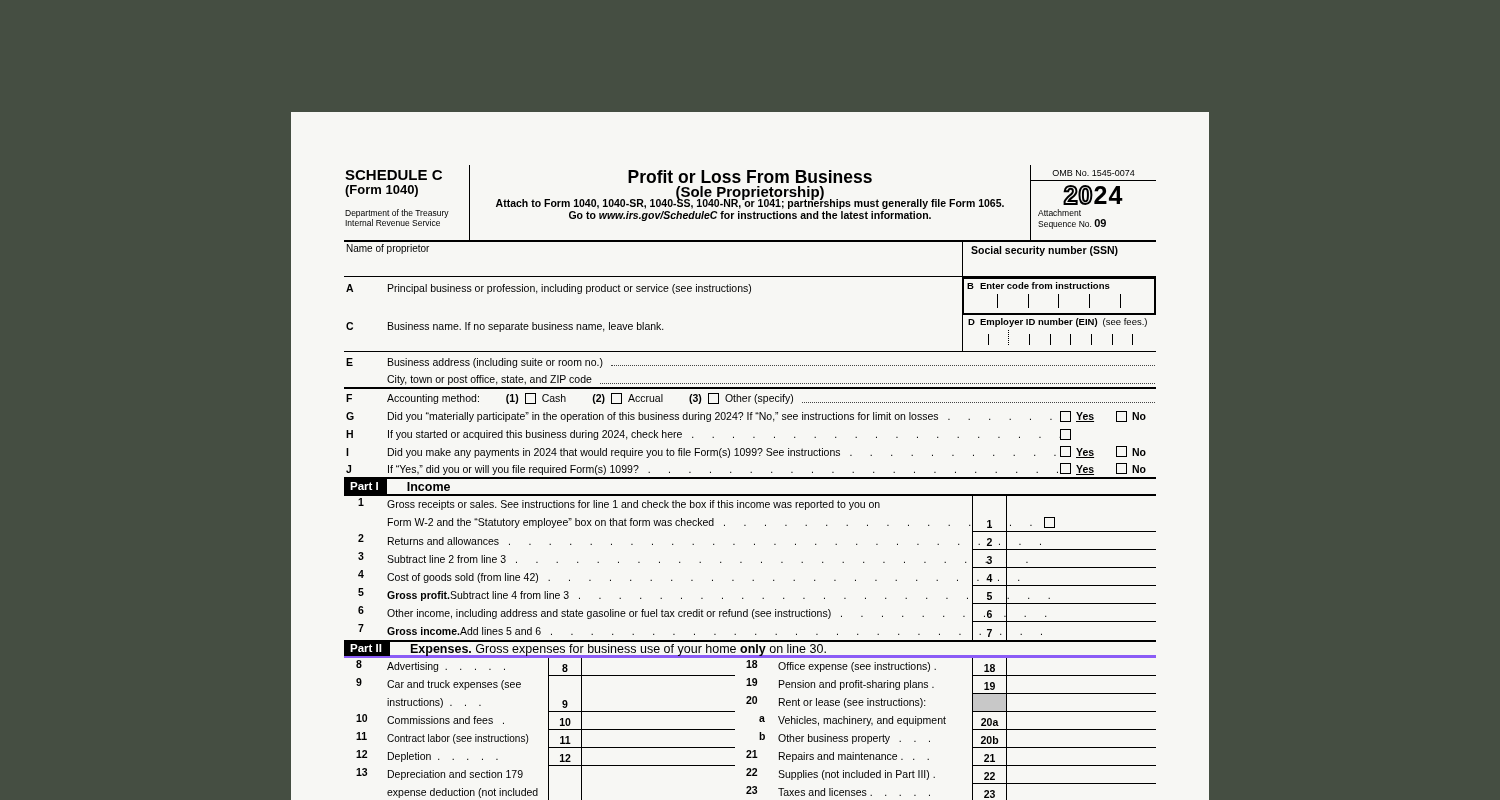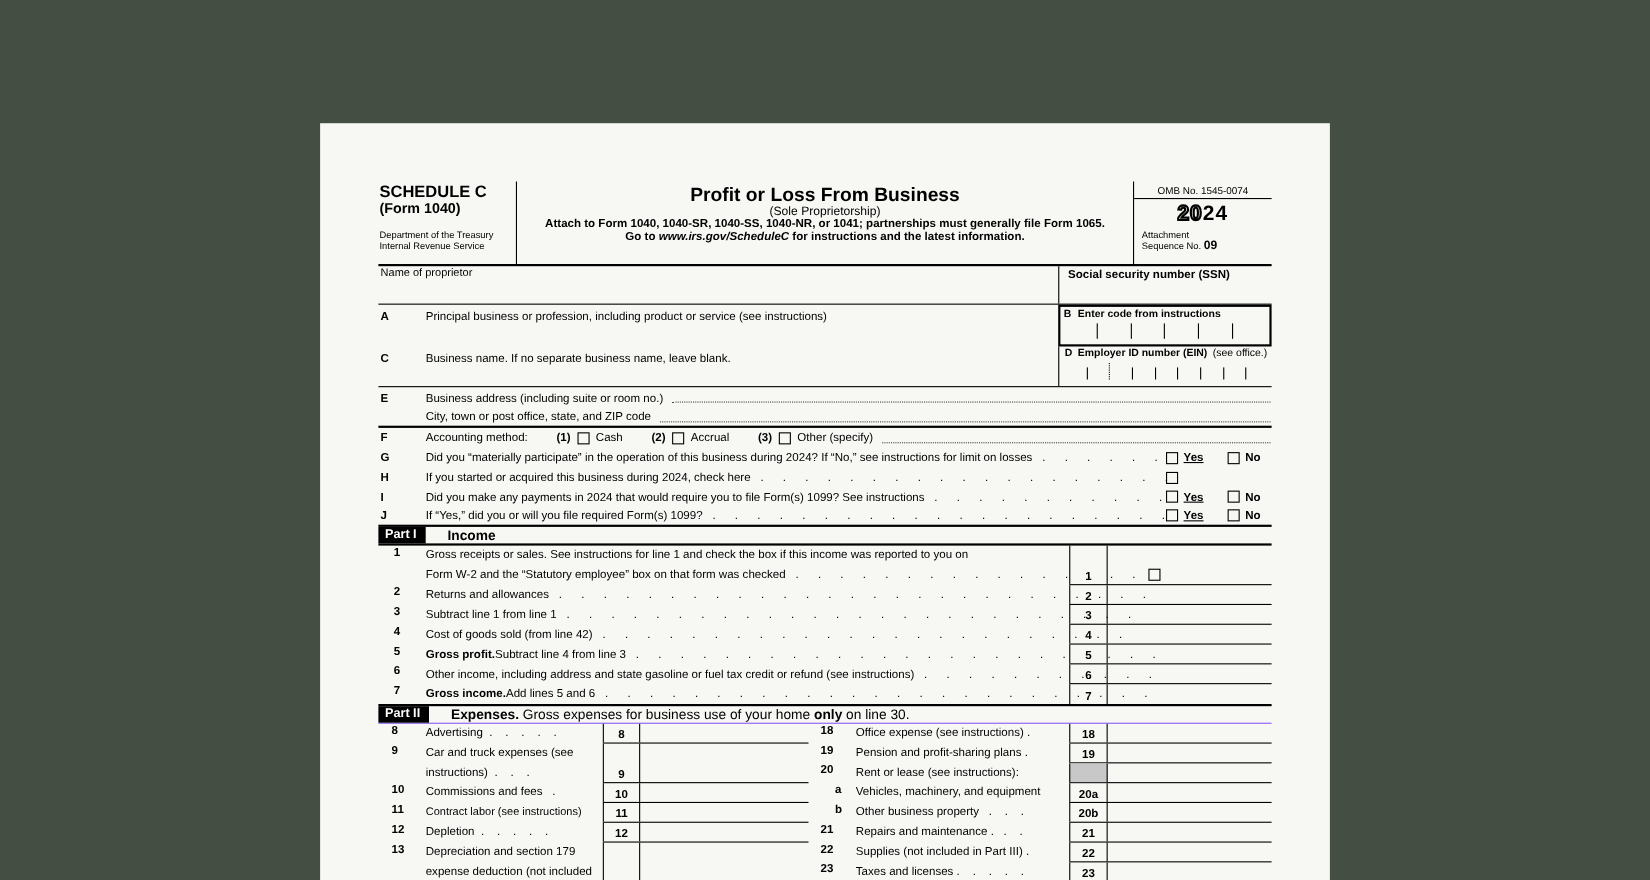--- a/index.html
+++ b/index.html
@@ -11,26 +11,26 @@
   .it { font-style:italic; }
 
   
   .hdr { display:flex; height:77px; border-bottom:2px solid #000; }
   .hdr-left { width:126px; border-right:1px solid #000; padding:2px 2px 0 1px; }
   .hdr-left .t1 { font-size:15px; font-weight:bold; line-height:16px; }
   .hdr-left .t2 { font-size:13px; font-weight:bold; line-height:14px; }
   .hdr-left .t3 { font-size:8.5px; line-height:9.5px; margin-top:12px; }
   .hdr-mid { flex:1; text-align:center; padding-top:3px; }
   .hdr-mid .title { font-size:17.5px; font-weight:bold; line-height:19px; }
-  .hdr-mid .sub { font-size:11px; font-weight:normal; line-height:10px; }
+  .hdr-mid .sub { font-size:15px; font-weight:bold; line-height:10px; }
   .hdr-mid .att { font-size:10.5px; font-weight:bold; line-height:12px; margin-top:0; }
   .hdr-mid .goto { font-size:10.5px; font-weight:bold; line-height:12px; }
   .hdr-right { width:126px; border-left:1px solid #000; text-align:center; }
   .omb { font-size:9px; padding:3px 0 2px 0; border-bottom:1px solid #000;text-align:center; }
-  .year { font-size:19px; font-weight:bold; line-height:28px; letter-spacing:1px; }
+  .year { font-size:25px; font-weight:bold; line-height:28px; letter-spacing:1px; }
   .year .outline { color:#f7f7f4; -webkit-text-stroke:2px #000; }
   .attach { font-size:8.5px; text-align:left; padding-left:7px; line-height:9.5px; }
   .attach .seqno { font-size:11px; font-weight:bold;margin-top:24px; }
 
   
   .id-row { display:flex; }
   .r-name { height:35px; border-bottom:1px solid #000; }
   .cell-l { flex:1; }
   .cell-r { width:194px; border-left:1px solid #000; }
   .lab10 { font-size:10px; padding:1px 0 0 2px; }
@@ -61,21 +61,21 @@
   .r-f { height:18px; } .r-g { height:18px; } .r-h { height:18px; }
   .r-i { height:17px; } .r-j { height:17px; }
   .cb { width:11px; height:11px; border:1.2px solid #000; display:inline-block; flex:none; background:transparent; }
   .f-grp { display:flex; align-items:center; gap:6px; margin-left:26px; }
   .leader { flex:1; overflow:hidden; white-space:pre; font-size:10.5px; padding-left:6px; }
   .slot-yes { width:56px; flex:none; display:flex; align-items:center; gap:5px; font-weight:bold;text-decoration:underline; }
   .slot-no { width:40px; flex:none; display:flex; align-items:center; gap:5px; font-weight:bold; }
 
   
   .part-hdr { display:flex; align-items:center; border-top:2px solid #000; border-bottom:2px solid #000; height:19px; }
-  .part-hdr2 { border-bottom:1px solid #8b5cf6; height:18px; }
+  .part-hdr2 { border-bottom:3px solid #8b5cf6; height:18px; }
   .badge { background:#000; color:#fff; font-weight:bold; font-size:11.5px; padding:1px 8px 2px 6px; flex:none; }
   .part-title { font-size:12.5px; margin-left:20px; white-space:pre; }
 
   
   .inc-row { display:flex; font-size:10.5px; }
   .inc-left { width:628px; flex:none; display:flex; }
   .ln-col { width:43px; flex:none; font-weight:bold; padding-left:14px; }
   .lbl-col { flex:1; display:flex; align-items:center; }
   .lbl-col-block { flex:1; }
   .inc-right { width:184px; flex:none; display:flex; border-bottom:1px solid #000; align-self:stretch; }
@@ -165,21 +165,21 @@
 
   <div class="id-row r-c">
     <div class="cell-l pad-top">
       <span class="ltr">C</span>
       <span class="id-text">Business name. If no separate business name, leave blank.</span>
     </div>
     <div class="dbox">
       <div class="dbox-lab">
             <span class="b">D</span>
             <span class="b">Employer ID number (EIN)</span>
-            <span>(see office.)</span>
+            <span>(see fees.)</span>
           </div>
       <div class="ein-cells">
             <span></span>
             <span></span>
             <span class="dot"></span>
             <span></span>
             <span></span>
             <span></span>
             <span></span>
             <span></span>
@@ -307,21 +307,21 @@
           <div class="inc-num">2</div>
           <div class="inc-amt"></div>
         </div>
   </div>
 
   <div class="inc-row h18">
     <div class="inc-left">
           <div class="ln-col">3</div>
       <div class="lbl-col">
             <span class="b"></span>
-            <span>Subtract line 1 from line 1</span>
+            <span>Subtract line 2 from line 3</span>
             <span class="leader"> .      .      .      .      .      .      .      .      .      .      .      .      .      .      .      .      .      .      .      .      .      .      .      .      .      .      .      .      .      .</span>
           </div>
         </div>
     <div class="inc-right">
           <div class="inc-num">3</div>
           <div class="inc-amt"></div>
         </div>
   </div>
 
   <div class="inc-row h18">

